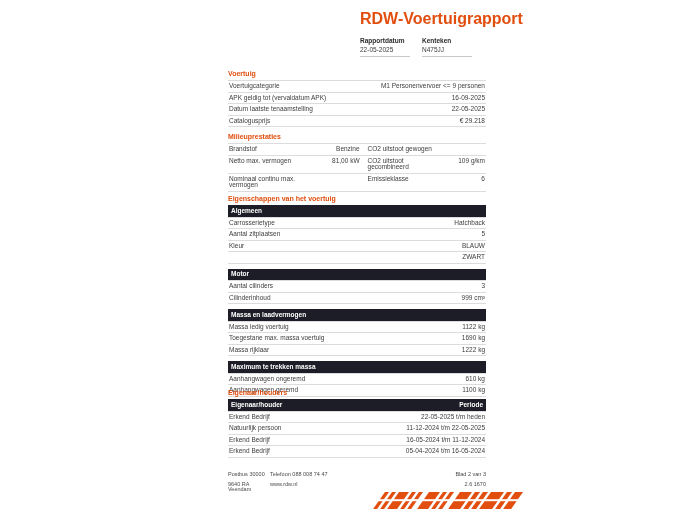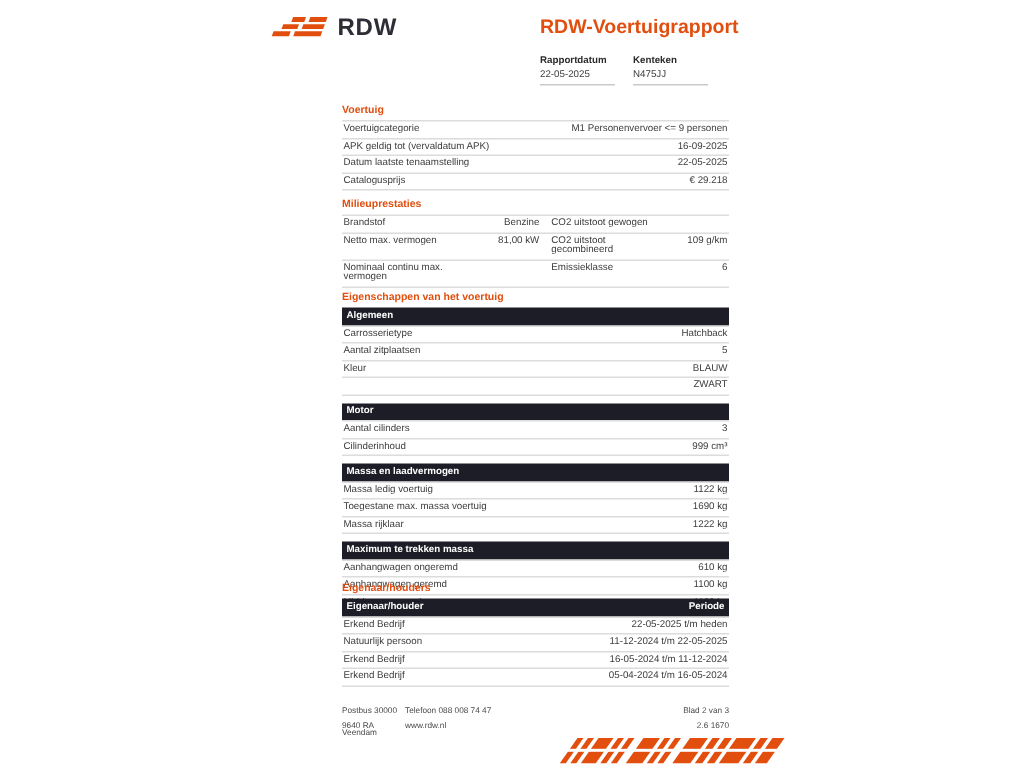--- a/index.html
+++ b/index.html
@@ -6,21 +6,21 @@
   html, body { margin: 0; padding: 0; background: #ffffff; }
   .page {
     position: relative; width: 685px; height: 514px;
     background: #ffffff; overflow: hidden;
     font-family: "Liberation Sans", sans-serif;
   }
 
   
   .logo { position: absolute; left: 176px; top: 9px; display: flex; align-items: center; gap: 5px; }
   .logo-text { font-size: 16px; font-weight: bold; color: #2d2d36; letter-spacing: .5px; }
-  .doc-title { position: absolute; left: 360px; top: 10px; margin: 0; font-size: 13px; font-weight: bold; color: #e14e0e; }
+  .doc-title { position: absolute; left: 360px; top: 10px; margin: 0; font-size: 16px; font-weight: bold; color: #e14e0e; }
   .meta { position: absolute; left: 360px; top: 37px; display: flex; gap: 12px; }
   .meta-label { font-size: 6.5px; font-weight: bold; color: #2b2b2b; margin-bottom: 2px; }
   .meta-value { font-size: 6.5px; color: #3c3c3c; padding-bottom: 3px; border-bottom: 1px solid #c9c9c9; min-width: 50px; }
 
   
   .section { position: absolute; left: 228px; width: 258px; }
   .sec-heading { font-size: 7px; font-weight: bold; color: #e14e0e; margin-bottom: 3px; }
   .tbl { border-top: 1px solid #dcdcdc; }
   .row { display: flex; justify-content: space-between; align-items: baseline;
          font-size: 6.5px; line-height: 1; color: #3c3c3c;
@@ -41,33 +41,20 @@
   .footer-line { display: grid; grid-template-columns: 42px 1fr auto; margin-bottom: 4px; }
   .footer-line .fc3 { text-align: right; }
 
   .pattern { position: absolute; left: 372px; top: 492px; }
 </style>
 </head>
 <body>
 
 <div class="page">
 
-  <div class="logo">
-    <svg width="44" height="20" viewBox="0 0 46 20" aria-hidden="true">
-      <g transform="translate(7 0) skewX(-20)" fill="#e14e0e">
-        <rect x="14" y="2" width="9" height="3.4"></rect>
-        <rect x="26" y="2" width="12" height="3.4"></rect>
-        <rect x="9" y="7" width="11" height="3.4"></rect>
-        <rect x="23" y="7" width="15" height="3.4"></rect>
-        <rect x="4" y="12" width="12" height="3.4"></rect>
-        <rect x="19" y="12" width="19" height="3.4"></rect>
-      </g>
-    </svg>
-    <span class="logo-text">RDW</span>
-  </div>
 
   <h1 class="doc-title">RDW-Voertuigrapport</h1>
 
   <div class="meta">
     <div>
       <div class="meta-label">Rapportdatum</div>
       <div class="meta-value">22-05-2025</div>
     </div>
     <div>
       <div class="meta-label">Kenteken</div>

